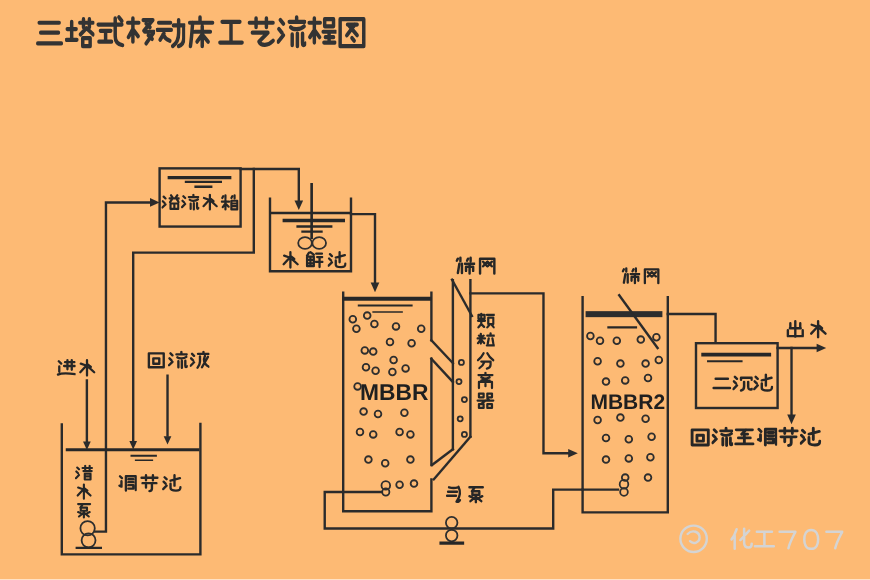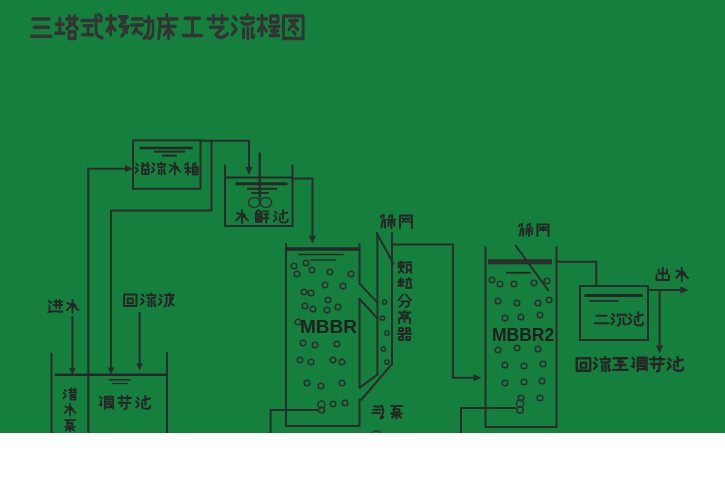--- a/index.html
+++ b/index.html
@@ -1,16 +1,16 @@
 <!DOCTYPE html>
 <html><head>
 <meta charset="utf-8">
 <style>
 html,body{margin:0;padding:0;background:#ffffff;}
-#page{position:relative;width:725px;height:433px;background:#15803d;overflow:hidden;font-family:"Liberation Sans",sans-serif;}
+#page{position:relative;width:725px;height:483px;background:#fdba74;overflow:hidden;font-family:"Liberation Sans",sans-serif;}
 svg{display:block;filter:blur(0.38px);}
 .ln{stroke:#2b2b2b;stroke-width:2;fill:none;stroke-linecap:square;}
 .th{stroke:#272727;fill:none;stroke-linecap:square;}
 .ah{fill:#2b2b2b;stroke:none;}
 .bb{stroke:#2e2e2e;stroke-width:1.5;fill:none;}
 .gl{stroke:#262626;stroke-width:2.4;fill:none;stroke-linecap:round;stroke-linejoin:round;}
 .wm{stroke:#d4d4d4;stroke-width:2;fill:none;stroke-linecap:round;stroke-linejoin:round;}
 .lat{font-family:"Liberation Sans",sans-serif;font-weight:bold;fill:#1f1f1f;}
 </style>
 </head>

